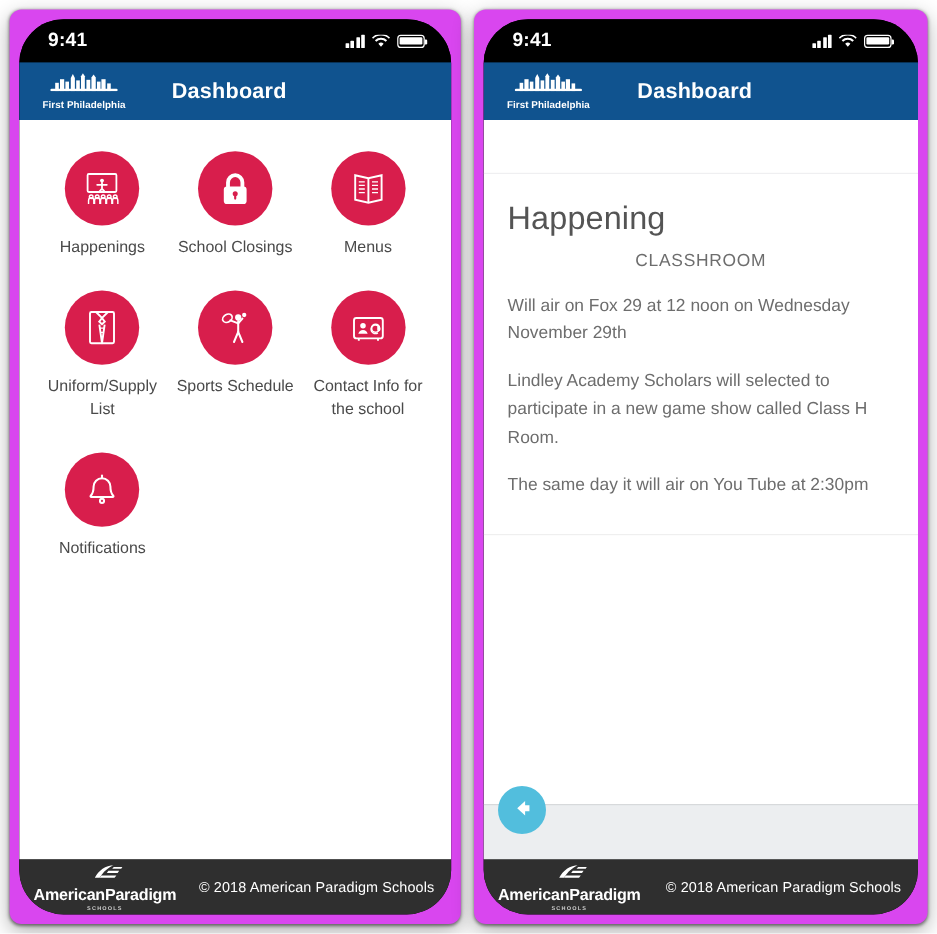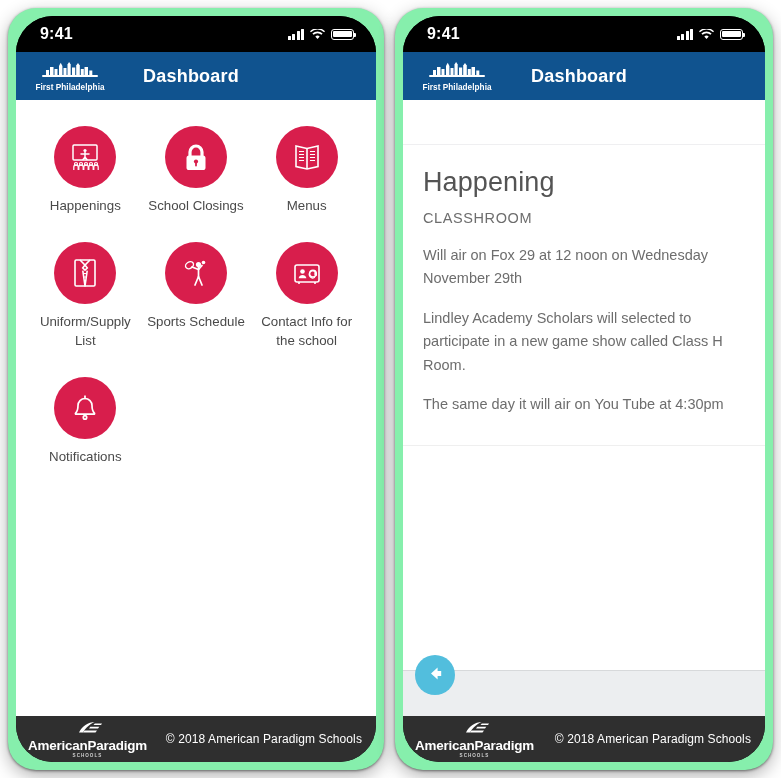--- a/index.html
+++ b/index.html
@@ -7,22 +7,22 @@
     width:781px; height:778px;
     background:#ffffff;
     font-family:"Liberation Sans", sans-serif;
     overflow:hidden;
   }
   .stage { position:relative; width:781px; height:778px; background:#fff; }
 
   
   .phone {
     position:absolute;
-    background:#86efac;
-    border-radius:28px;
+    background:#d946ef;
+    border-radius:10px;
     box-shadow:0 6px 18px rgba(0,0,0,.30), 0 1px 3px rgba(0,0,0,.5);
     padding:8px;
   }
   .phone.left  { left:8px;   top:8px;  width:376px; height:762px; }
   .phone.right { left:395px; top:8px;  width:378px; height:762px; }
 
   .screen {
     position:relative;
     width:100%; height:100%;
     background:#000;
@@ -105,21 +105,21 @@
 
   
   .article { padding:0;margin-top:16px; }
   .article .divider-top { height:1px; background:#efeff1; margin-top:44px; }
   .article-inner { padding:22px 20px 0 20px; }
   .article-title {
     font-size:27px; color:#545454; font-weight:400;
     letter-spacing:.1px; margin-bottom:12px;
   }
   .article-sub {
-    font-size:14.5px; color:#6d6d6d; letter-spacing:.6px; margin-bottom:18px;
+    font-size:14.5px; color:#6d6d6d; letter-spacing:.6px; margin-bottom:18px;text-align:center;
   }
   .article-p {
     font-size:14.5px; color:#6d6d6d; line-height:1.62; margin-bottom:16px;
   }
   .article .divider-bot { height:1px; background:#efefef; margin-top:28px; }
 
   
   .backbar {
     position:absolute; left:0; right:0; bottom:0;
     height:46px; background:#eceef0;
@@ -377,21 +377,21 @@
       </div>
 
       <div class="content">
         <div class="article">
           <div class="divider-top"></div>
           <div class="article-inner">
             <h1 class="article-title">Happening</h1>
             <div class="article-sub">CLASSHROOM</div>
             <p class="article-p">Will air on Fox 29 at 12 noon on Wednesday November 29th</p>
             <p class="article-p">Lindley Academy Scholars will selected to participate in a new game show called Class H Room.</p>
-            <p class="article-p">The same day it will air on You Tube at 4:30pm</p>
+            <p class="article-p">The same day it will air on You Tube at 2:30pm</p>
           </div>
           <div class="divider-bot"></div>
         </div>
 
         <div class="backbar">
           <button class="back-btn">
             <span>
               <svg width="19" height="19" viewBox="0 0 19 19">
                 <path d="M11.6 3.4 5 9.5l6.6 6.1V12h3.6V7h-3.6z" fill="#fff"></path>
               </svg>

